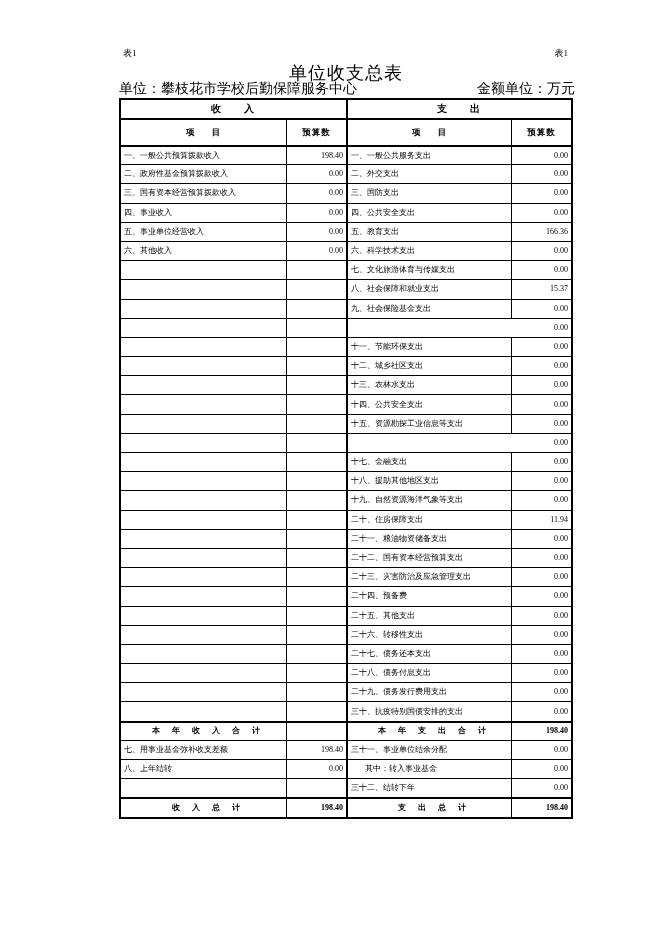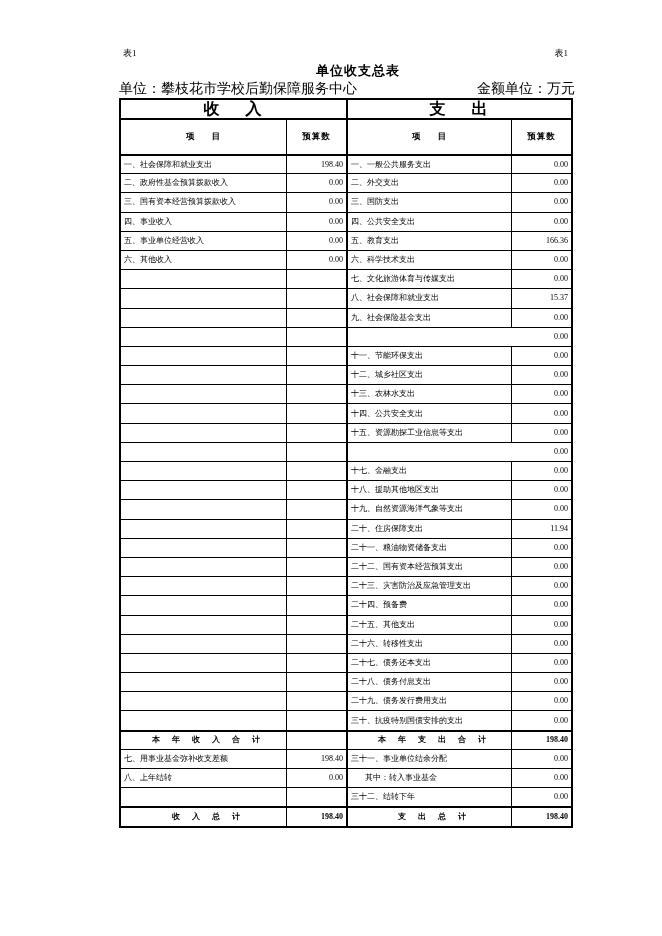--- a/index.html
+++ b/index.html
@@ -5,39 +5,39 @@
   html,body{margin:0;padding:0;}
   body{
     width:662px;height:936px;background:#ffffff;position:relative;
     font-family:"Liberation Serif","DejaVu Serif",serif;color:#000;
     -webkit-font-smoothing:antialiased;
   }
   .corner{position:absolute;top:49px;font-size:9px;line-height:1;}
   .corner.left{left:123px;}
   .corner.right{right:94px;}
   .title{
-    position:absolute;top:64px;left:131px;width:454px;margin:0;
-    text-align:center;font-size:13px;font-weight:bold;letter-spacing:1px;line-height:1.1;
+    position:absolute;top:64px;left:119px;width:454px;margin:0;
+    text-align:center;font-size:18px;font-weight:normal;letter-spacing:1px;line-height:1.1;
   }
   .meta{
     position:absolute;top:81px;left:119px;width:456px;
     display:flex;justify-content:space-between;font-size:14px;line-height:1.1;
   }
   .fin-table{
     position:absolute;left:119px;top:98px;width:454px;
     border:2px solid #000;box-sizing:border-box;background:#fff;
   }
   .hrowA{display:flex;height:18px;}
   .hrowA .hc{
     box-sizing:border-box;display:flex;align-items:center;justify-content:center;
-    font-weight:bold;font-size:16px;word-spacing:6px;letter-spacing:2px;white-space:pre;text-align:center;
+    font-weight:bold;font-size:10px;word-spacing:6px;letter-spacing:2px;white-space:pre;text-align:center;
   }
   .hrowA .ga{width:227px;border-right:2px solid #000;}
   .hrowA .gb{flex:1;}
-  .hrowB{display:flex;height:36px;border-top:2px solid #000;box-sizing:border-box;}
+  .hrowB{display:flex;height:27px;border-top:2px solid #000;box-sizing:border-box;}
   .hrowB .hc{
     box-sizing:border-box;display:flex;align-items:center;justify-content:center;
     font-weight:bold;font-size:8.5px;word-spacing:5px;letter-spacing:1px;white-space:pre;
   }
   .row{display:flex;height:19.2px;border-top:1px solid #000;box-sizing:border-box;}
   #tbody .row:first-child{border-top:2px solid #000;}
   .row.subtotal,.row.total{border-top:2px solid #000;}
   .c{
     box-sizing:border-box;display:flex;align-items:center;
     font-size:8px;white-space:nowrap;overflow:hidden;line-height:1;
@@ -73,21 +73,21 @@
     <div class="hc gb">支  出</div>
   </div>
   <div class="hrowB">
     <div class="hc c1">项  目</div>
     <div class="hc c2">预算数</div>
     <div class="hc c3">项  目</div>
     <div class="hc c4">预算数</div>
   </div>
   <div id="tbody">
       <div class="row item">
-        <div class="c lbl c1">一、社会保障和就业支出</div>
+        <div class="c lbl c1">一、一般公共预算拨款收入</div>
         <div class="c val c2">198.40</div>
         <div class="c lbl c3">一、一般公共服务支出</div>
         <div class="c val c4">0.00</div>
       </div>
       <div class="row item">
         <div class="c lbl c1">二、政府性基金预算拨款收入</div>
         <div class="c val c2">0.00</div>
         <div class="c lbl c3">二、外交支出</div>
         <div class="c val c4">0.00</div>
       </div>

